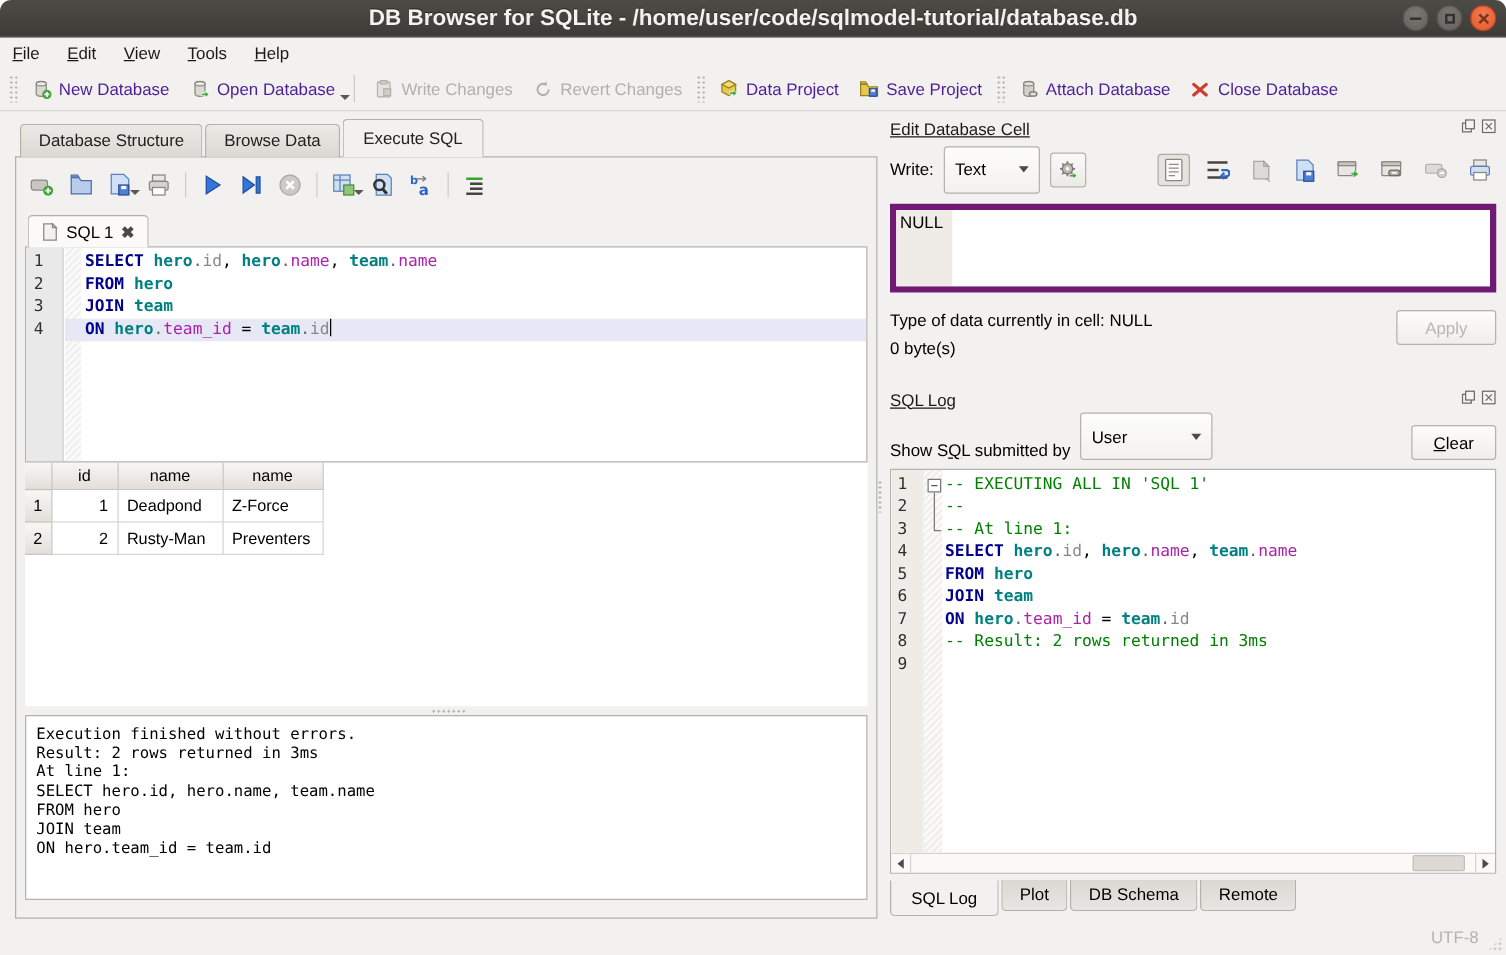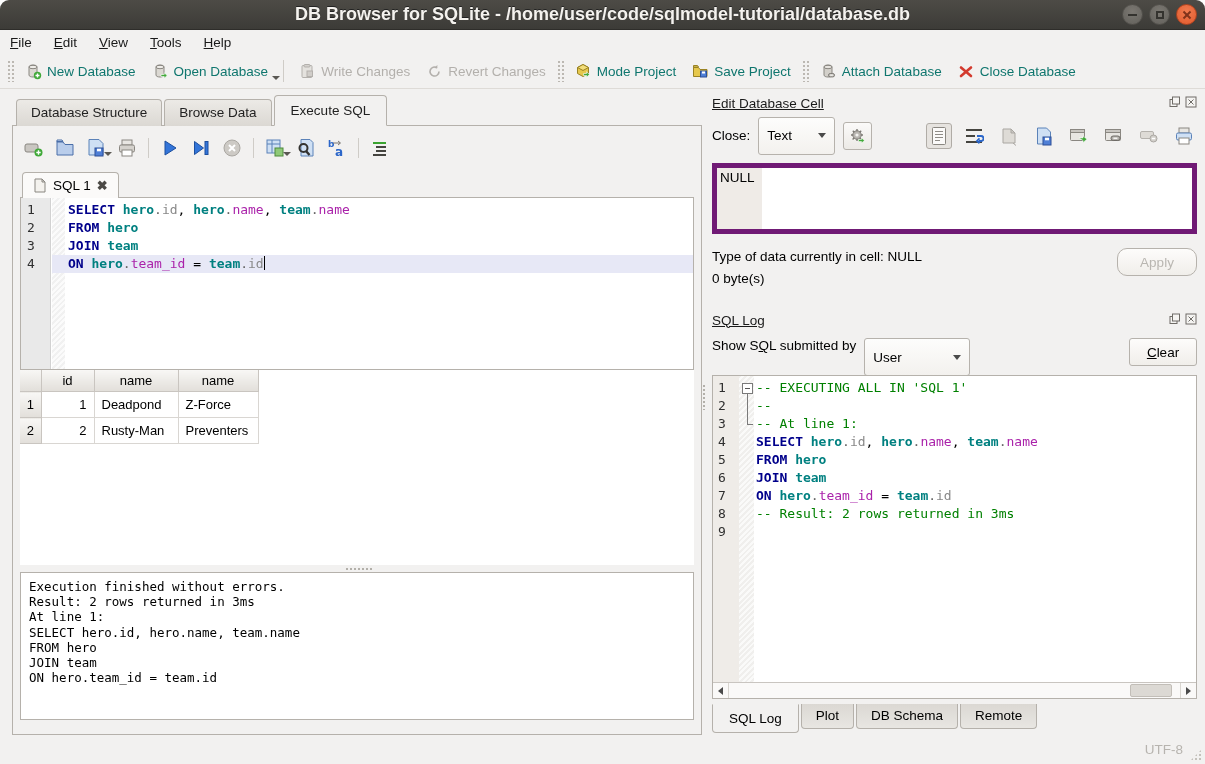--- a/index.html
+++ b/index.html
@@ -19,21 +19,21 @@
 
   
   .menubar { height:24px; flex:0 0 24px; display:flex; align-items:center; padding-left:10px; gap:22px; background:#f2f1f0; }
   .menu-item { font-size:13.5px; color:#1a1a1a; display:inline-block; }
   .menu-item::first-letter { text-decoration:underline; }
 
   
   .toolbar { height:35px; flex:0 0 35px; display:flex; align-items:center; background:#f2f1f0; border-bottom:1px solid #dedbd7; padding:0 4px; }
   .tb-handle { width:7px; height:22px; margin:0 3px; background-image:radial-gradient(#bcb8b2 1px, transparent 1.1px); background-size:4px 4px; }
   .tb-sep { width:1px; height:22px; background:#cfccc7; margin:0 7px; }
-  .tbtn { display:flex; align-items:center; gap:5px; padding:4px 8px; font-size:13.5px; color:#0f766e; border-radius:3px; position:relative; }
+  .tbtn { display:flex; align-items:center; gap:5px; padding:4px 8px; font-size:13.5px; color:#4c1d95; border-radius:3px; position:relative; }
   .tbtn.disabled { color:#b3b0ac; }
   .tbtn svg { display:block; }
   .dd-caret { position:absolute; right:-4px; bottom:4px; width:0; height:0; border-left:4px solid transparent; border-right:4px solid transparent; border-top:4px solid #5a5853; }
 
   
   .content { flex:1; display:flex; min-height:0; }
   .left-pane { width:702px; flex:0 0 702px; display:flex; flex-direction:column; padding:6px 0 0 12px; min-height:0; }
   .vsplit { width:4px; flex:0 0 4px; position:relative; }
   .vsplit .dots { position:absolute; top:295px; left:0; width:4px; height:26px; background-image:radial-gradient(#b3b0aa 1px, transparent 1.1px); background-size:4px 4px; }
   .right-pane { flex:1; display:flex; flex-direction:column; padding:4px 8px 0 6px; min-height:0; }
@@ -106,24 +106,24 @@
   .combo.user { width:106px; }
   .sq-btn { width:29px; height:28px; border:1px solid #b6b2ac; border-radius:3px; background:linear-gradient(#fbfaf9,#eceae6); margin-left:8px; display:flex; align-items:center; justify-content:center; }
   .cell-icons { display:flex; align-items:center; gap:9px; margin-left:auto; }
   .cicon { width:26px; height:26px; display:flex; align-items:center; justify-content:center; border:1px solid transparent; }
   .cicon.pressed { background:#e6e3df; border:1px solid #b0aca6; border-radius:3px; }
   .cell-editor { margin-top:13px; border:5px solid #701a75; height:71px; flex:0 0 71px; display:flex; background:#fff; }
   .cell-gutter { width:45px; flex:0 0 45px; background:#efebe7; font-size:13.5px; padding:2px 0 0 3px; color:#000; }
   .cell-info-row { display:flex; margin-top:12px; flex:0 0 52px; }
   .cell-info-text { font-size:13.5px; line-height:22px; }
   .btn { border:1px solid #b6b2ac; border-radius:3px; background:linear-gradient(#fdfcfb,#f0eeea); font-size:13.5px; height:28px; padding:0 22px; display:flex; align-items:center; justify-content:center; }
-  .btn.disabled { color:#b9b6b1;border-radius:10px; }
+  .btn.disabled { color:#b9b6b1; }
   .apply-btn { margin-left:auto; align-self:flex-start; margin-top:2px; width:80px; }
   .sqllog-header { margin-top:12px; }
-  .filter-row { display:flex; align-items:flex-start; margin-top:8px; height:30px; flex:0 0 30px; }
+  .filter-row { display:flex; align-items:flex-end; margin-top:8px; height:30px; flex:0 0 30px; }
   .filter-label { font-size:13.5px; margin-right:8px; }
   .u { text-decoration:underline; }
   .clear-btn { margin-left:auto; width:68px; }
   .log-frame { margin-top:7px; border:1px solid #b5b1ab; flex:1; display:flex; flex-direction:column; min-height:0; background:#fff; }
   .log-code { flex:1; position:relative; overflow:hidden; font-family:"DejaVu Sans Mono", monospace; font-size:13px; }
   .log-code .gutter-bg { width:26px; background:#efece8; border-right:none; }
   .log-code .hatch-bg { left:26px; width:15px; background:repeating-linear-gradient(135deg,#f0efed 0 2px,#fafaf9 2px 4px); }
   .log-code .code-line .ln { width:27px; flex:0 0 27px; padding-left:5px; }
   .hscroll { height:16px; flex:0 0 16px; border-top:1px solid #c9c5c0; display:flex; background:#faf9f8; }
   .hs-arrow { width:16px; flex:0 0 16px; display:flex; align-items:center; justify-content:center; border-right:1px solid #d8d5d0; }
@@ -203,21 +203,21 @@
         </svg>
       <span>Revert Changes</span>
     </div>
     <span class="tb-handle"></span>
     <div class="tbtn">
       <svg width="17" height="17" viewBox="0 0 17 17">
           <path d="M8 1.5l5.5 3v6l-5.5 3-5.5-3v-6z" fill="#e6c84d" stroke="#9a8323"></path>
           <path d="M8 1.5l5.5 3L8 7.5l-5.5-3z" fill="#f2dd7a" stroke="#9a8323"></path>
           <path d="M8.5 10.5h3V8.8l3 2.7-3 2.7v-1.7h-3z" fill="#41a939" stroke="#fff" stroke-width="0.6"></path>
         </svg>
-      <span>Mode Project</span>
+      <span>Data Project</span>
     </div>
     <div class="tbtn">
       <svg width="17" height="17" viewBox="0 0 17 17">
           <path d="M1.5 4.5h5l1.5 2h7v7h-13.5z" fill="#e6c84d" stroke="#9a8323"></path>
           <path d="M1.5 4.5v-2h4l1 1.5h-5z" fill="#f2dd7a" stroke="#9a8323"></path>
           <rect x="8.5" y="8" width="6" height="6" fill="#4f7fd6" stroke="#2c4f96"></rect>
           <rect x="10" y="8.5" width="3" height="2" fill="#fff"></rect>
         </svg>
       <span>Save Project</span>
     </div>
@@ -404,21 +404,21 @@
                 <rect x="3.5" y="1" width="7" height="7" fill="#f5f4f2" stroke="#6e6b66"></rect>
               </svg></span>
           <span><svg width="12" height="12" viewBox="0 0 12 12">
                 <rect x="1" y="1" width="10" height="10" fill="#f5f4f2" stroke="#6e6b66"></rect>
                 <path d="M3.5 3.5l5 5M8.5 3.5l-5 5" stroke="#6e6b66"></path>
               </svg></span>
         </span>
       </div>
 
       <div class="mode-row">
-        <span class="mode-label">Close:</span>
+        <span class="mode-label">Write:</span>
         <span class="combo mode">
             <span>Text</span>
             <span class="caret"></span>
           </span>
         <span class="sq-btn">
             <svg width="18" height="18" viewBox="0 0 18 18">
               <circle cx="8" cy="8" r="4.2" fill="#b9b6b1" stroke="#7c7974"></circle>
               <circle cx="8" cy="8" r="1.6" fill="#f2f1ef"></circle>
               <path d="M8 2v2M8 12v2M2 8h2M12 8h2M3.8 3.8l1.4 1.4M11 11l1.4 1.4M12.2 3.8L10.8 5.2M5 11l-1.4 1.4" stroke="#7c7974" stroke-width="1.4"></path>
               <path d="M9.5 12.5h3V11l3 2.5-3 2.5v-1.5h-3z" fill="#41a939" stroke="#fff" stroke-width="0.5"></path>

